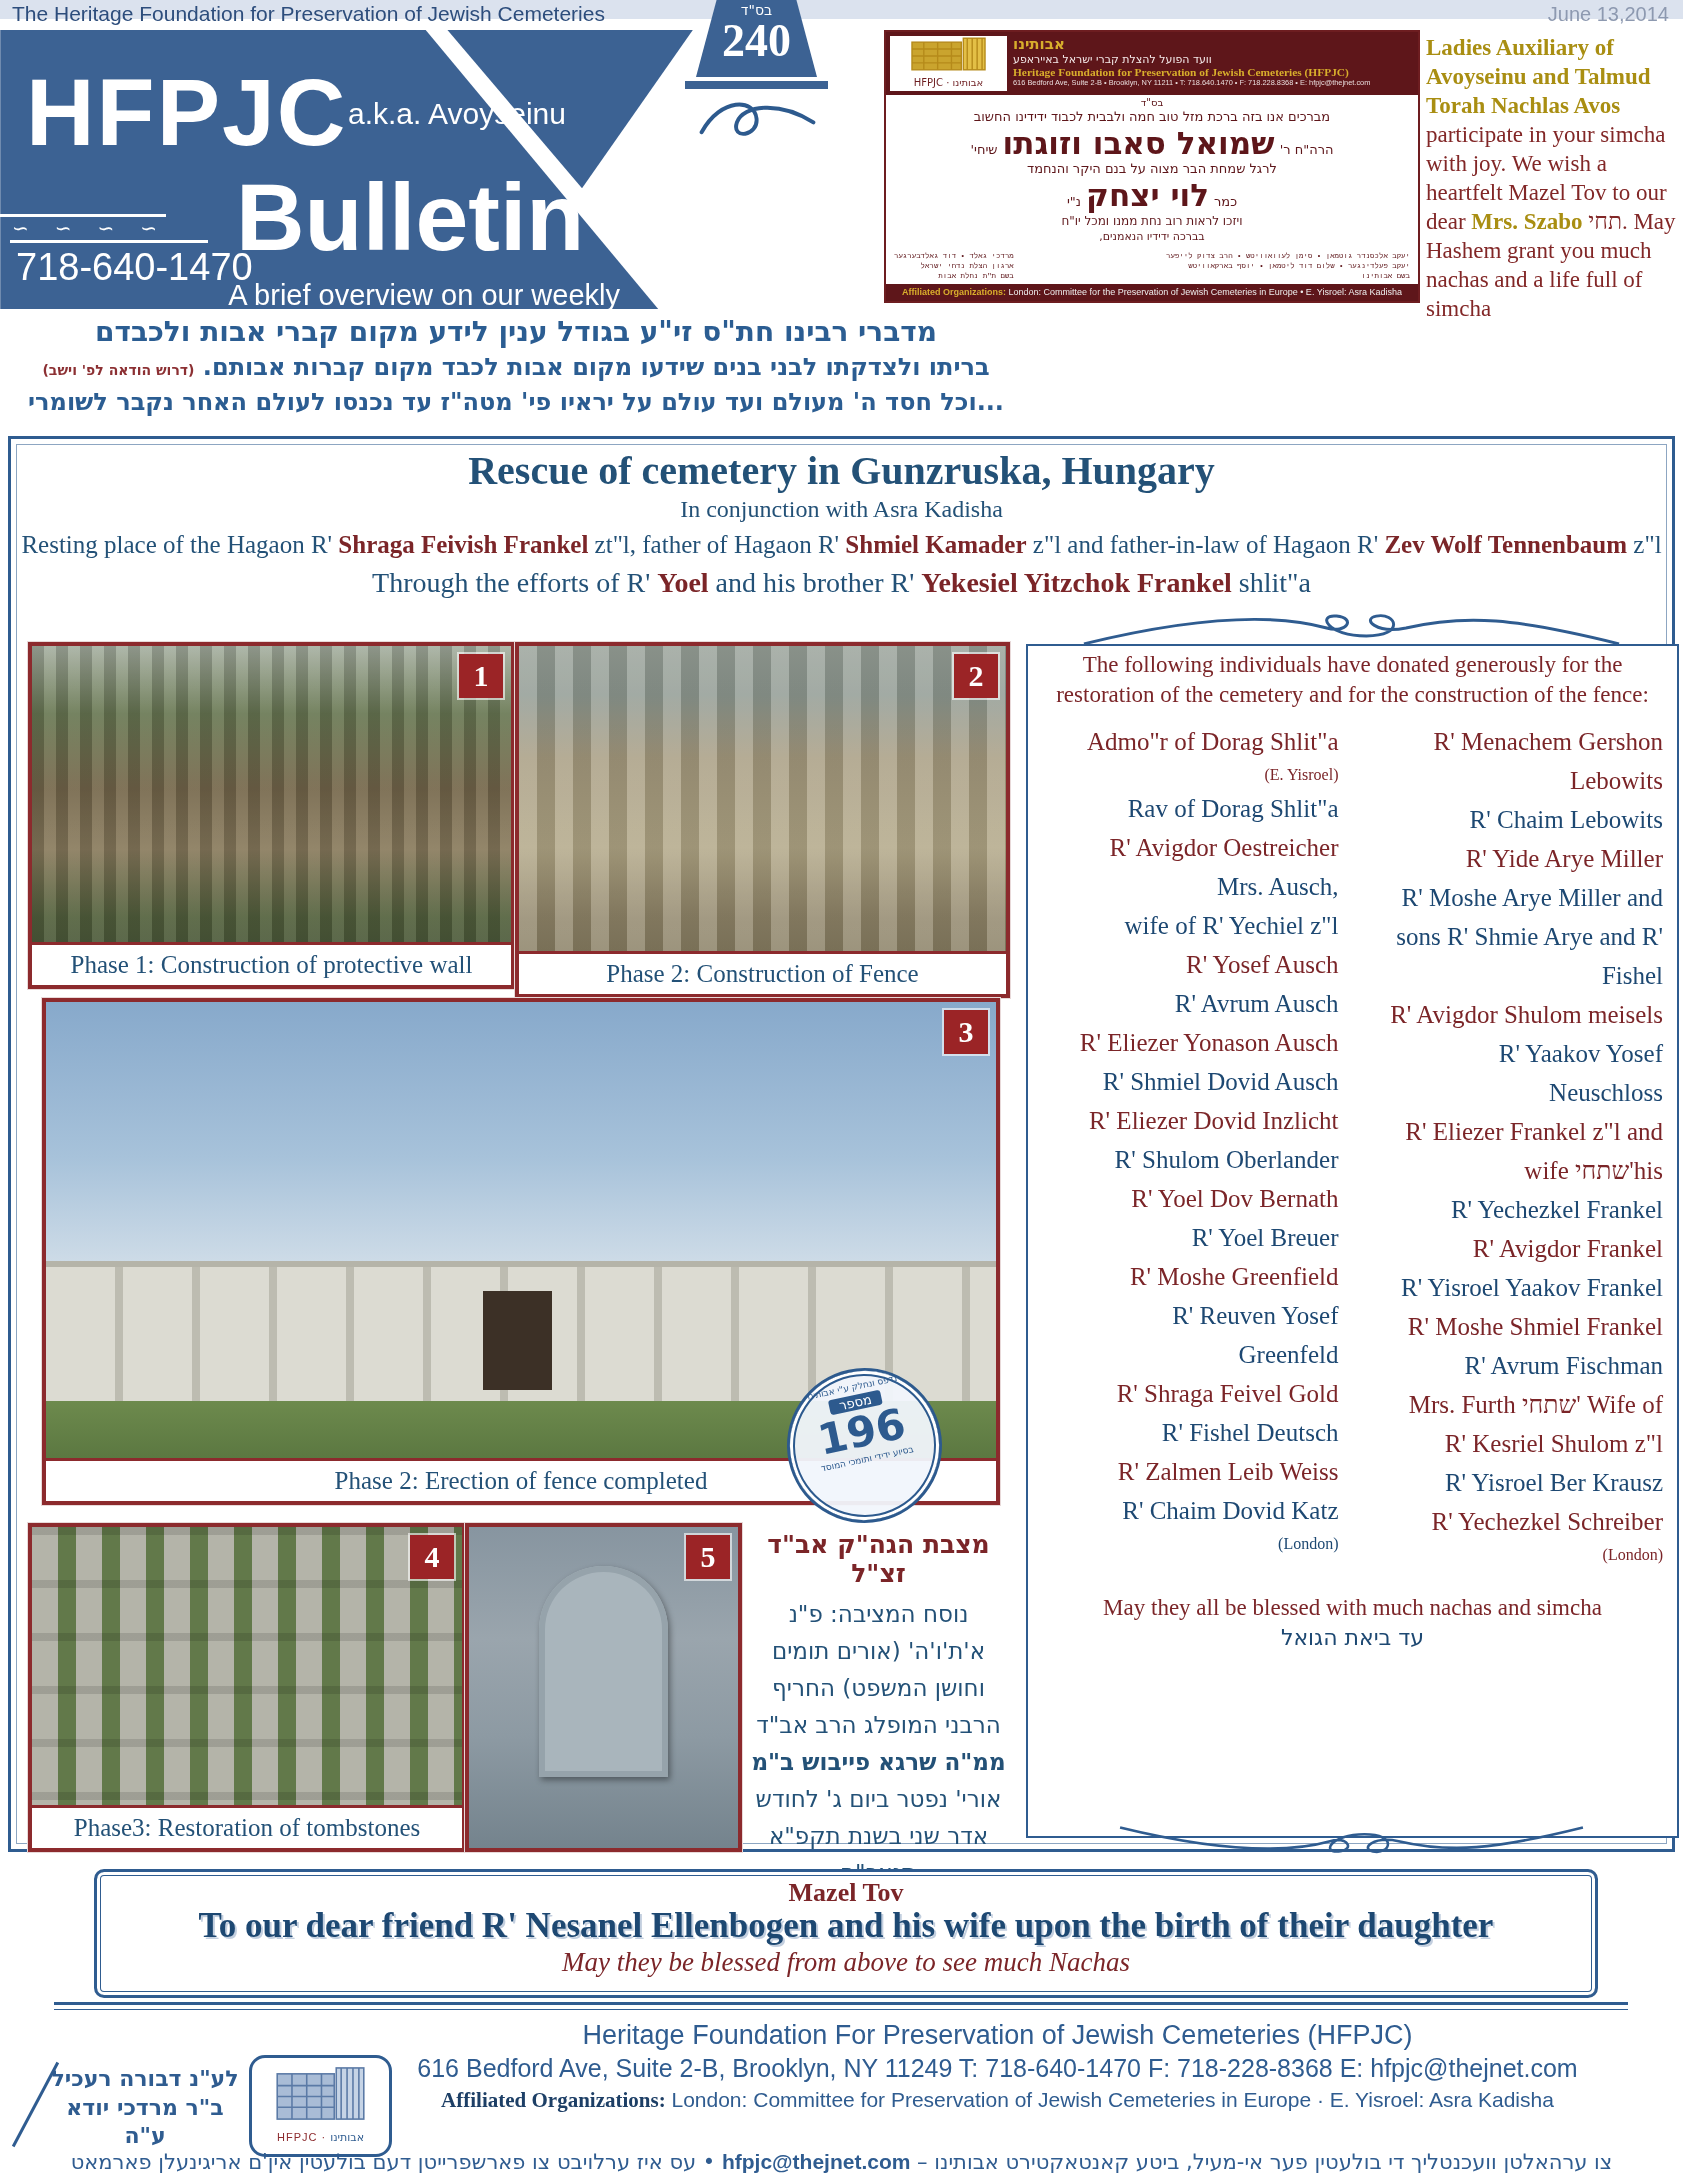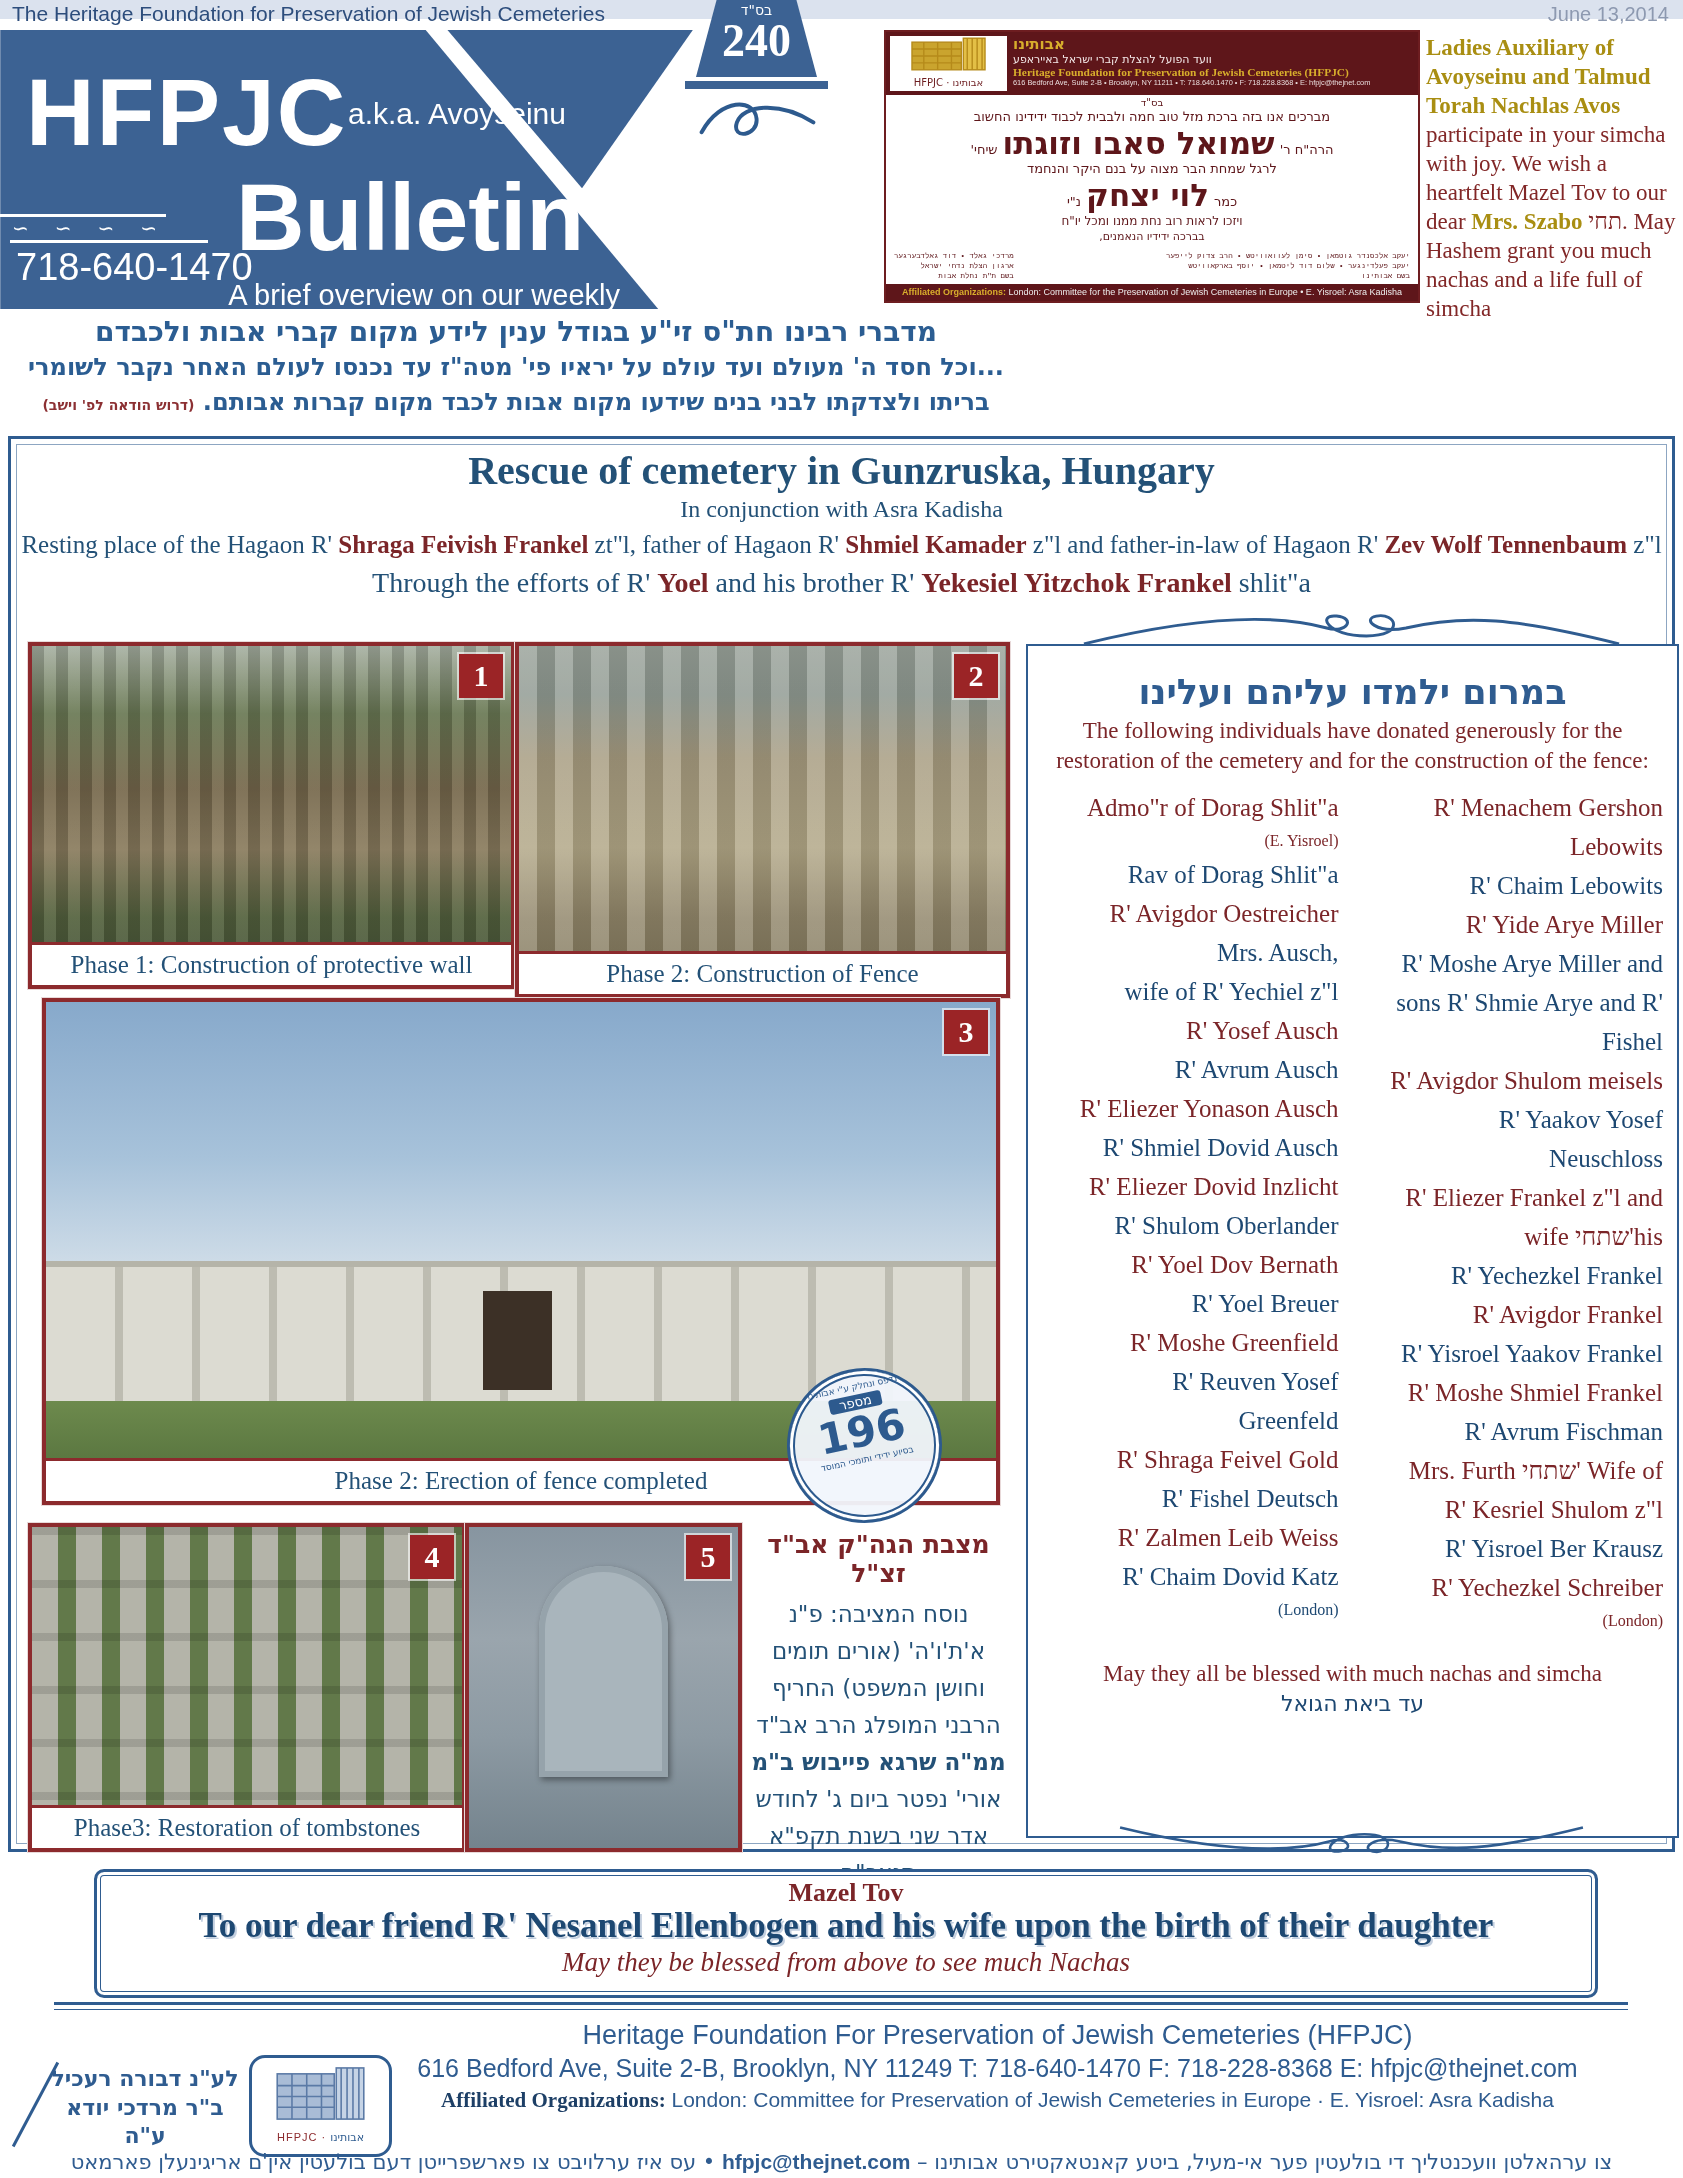--- a/index.html
+++ b/index.html
@@ -258,25 +258,25 @@
     </div>
     <div id="greet-affil">
       <b>Affiliated Organizations:</b><span> London: Committee for the Preservation of Jewish Cemeteries in Europe • E. Yisroel: Asra Kadisha</span>
     </div>
   </div>
 
   <div class="abs" id="ladies"><span class="gold">Ladies Auxiliary of Avoyseinu and Talmud Torah Nachlas Avos </span><span class="mar">participate in your simcha with joy.</span><span class="mar"> We wish a heartfelt Mazel Tov to our dear </span><span class="gold">Mrs. Szabo</span><span class="mar"> תחי. </span><span class="mar">May Hashem grant you much nachas and a life full of simcha</span></div>
 
   <div class="abs" id="quote">
     <div class="q1">מדברי רבינו חת"ס זי"ע בגודל ענין לידע מקום קברי אבות ולכבדם</div>
-    <div class="q2">...וכל חסד ה' מעולם ועד עולם על יראיו פי' מטה"ז עד נכנסו לעולם האחר נקבר לשומרי</div>
     <div class="q2">
       <span>בריתו ולצדקתו לבני בנים שידעו מקום אבות לכבד מקום קברות אבותם. </span>
       <span class="ref">(דרוש הודאה לפ' וישב)</span>
     </div>
+    <div class="q2">...וכל חסד ה' מעולם ועד עולם על יראיו פי' מטה"ז עד נכנסו לעולם האחר נקבר לשומרי</div>
   </div>
 
   <div class="abs" id="frame"></div>
 
   <div class="abs ctr" id="headline">
     <div class="h1">Rescue of cemetery in Gunzruska, Hungary</div>
     <div class="h2">In conjunction with Asra Kadisha</div>
     <div class="h3"><span class="blue">Resting place of the Hagaon R' </span><span class="name">Shraga Feivish Frankel</span><span class="blue"> zt"l, father of Hagaon R' </span><span class="name">Shmiel Kamader</span><span class="blue"> z"l and father-in-law of Hagaon R' </span><span class="name">Zev Wolf Tennenbaum</span><span class="blue"> z"l</span></div>
     <div class="h4"><span class="blue">Through the efforts of R' </span><span class="name">Yoel</span><span class="blue"> and his brother R' </span><span class="name">Yekesiel Yitzchok Frankel</span><span class="blue"> shlit"a</span></div>
   </div>
@@ -332,21 +332,20 @@
   </div>
 
   <svg class="abs" id="flour-t" style="left:1079px;top:606px;" width="545" height="42" viewBox="0 0 550 42">
     <path d="M5,38 C120,10 200,8 250,22 C270,28 280,12 260,10 C240,8 250,30 290,30 C330,30 320,6 300,10 C285,13 300,28 330,22 C390,8 440,12 545,38" stroke="#2f5c90" stroke-width="3" fill="none"></path>
   </svg>
   <svg class="abs" id="flour-b" style="left:1079px;top:1824px;transform:scaleY(-1);" width="545" height="36" viewBox="0 0 550 42">
     <path d="M5,38 C120,10 200,8 250,22 C270,28 280,12 260,10 C240,8 250,30 290,30 C330,30 320,6 300,10 C285,13 300,28 330,22 C390,8 440,12 545,38" stroke="#2f5c90" stroke-width="3" fill="none"></path>
   </svg>
 
   <div class="abs" id="donors">
-    <div class="tt">במרום ילמדו עליהם ועלינו</div>
     <div class="intro">The following individuals have donated generously for the restoration of the cemetery and for the construction of the fence:</div>
     <div id="donor-cols">
       <div class="donor-col">
           <div class="m">Admo"r of Dorag Shlit"a</div>
           <div class="m small">(E. Yisroel)</div>
           <div class="b">Rav of Dorag Shlit"a</div>
           <div class="m">R' Avigdor Oestreicher</div>
           <div class="b">Mrs. Ausch,</div>
           <div class="b">wife of R' Yechiel z"l</div>
           <div class="m">R' Yosef Ausch</div>

